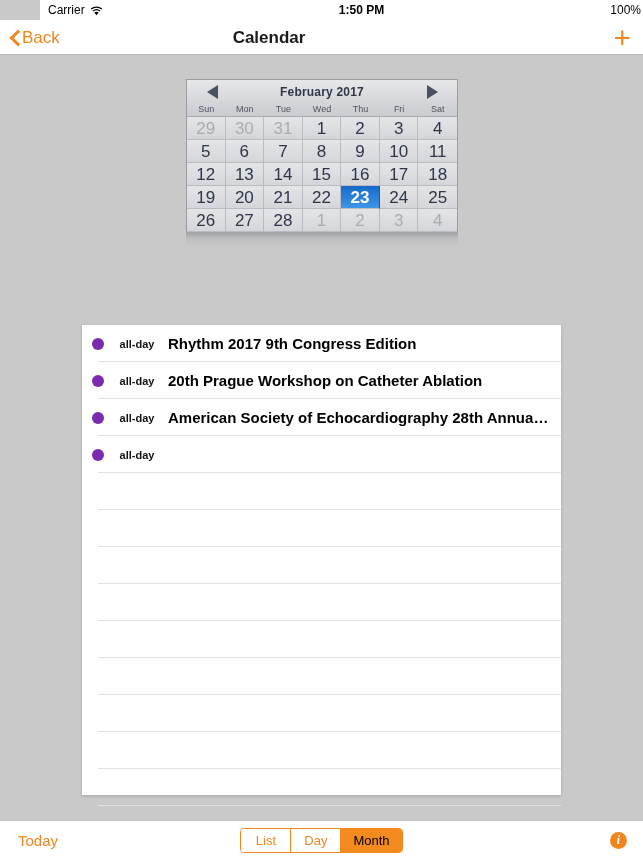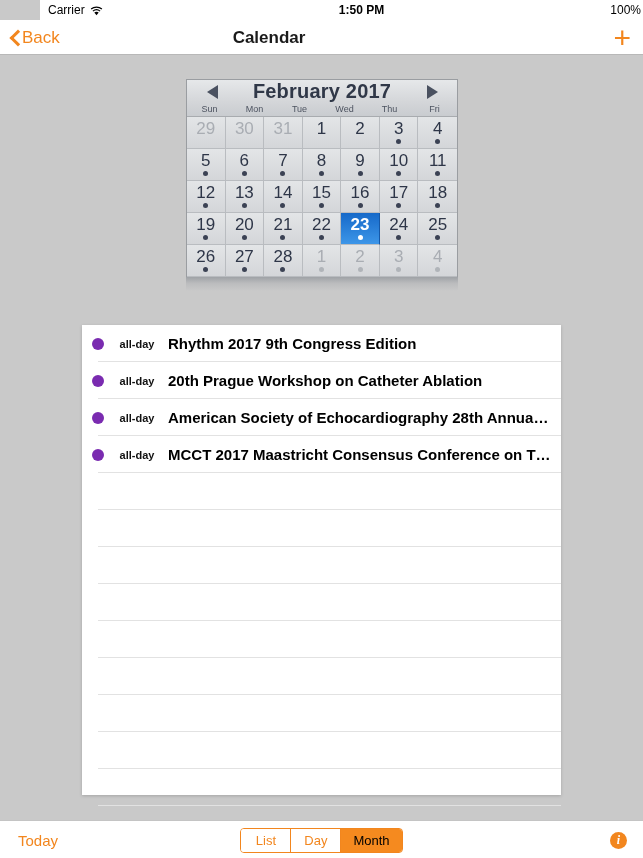--- a/index.html
+++ b/index.html
@@ -80,50 +80,50 @@
     border-bottom: none;
     box-shadow: 0 1px 0 rgba(255,255,255,.55) inset;
     overflow: hidden;
   }
   .cal-header {
     height: 23px; position: relative;
     background: linear-gradient(to bottom, #e6e8ea 0%, #d3d5d8 100%);
     display: flex; align-items: center; justify-content: center;
   }
   .cal-month {
-    font-size: 20px; font-weight: bold; color: #303848;
+    font-size: 12px; font-weight: bold; color: #303848;
     letter-spacing: .2px;
   }
   .nav-arrow {
     position: absolute; top: 4px; width: 22px; height: 15px; cursor: pointer;
     display: flex; align-items: center; justify-content: center;
   }
   .nav-arrow.prev { left: 14px; }
   .nav-arrow.next { right: 14px; }
   .tri {
     width: 0; height: 0;
     border-top: 7px solid transparent; border-bottom: 7px solid transparent;
   }
   .tri.left { border-right: 11px solid #4a5160; }
   .tri.right { border-left: 11px solid #4a5160; }
 
   .cal-dow {
-    display: grid; grid-template-columns: repeat(6, 1fr);
+    display: grid; grid-template-columns: repeat(7, 1fr);
     height: 14px;
     background: linear-gradient(to bottom, #d3d5d8 0%, #c9ccd0 100%);
     border-bottom: 1px solid #a8abaf;
   }
   .cal-dow div {
     font-size: 9px; color: #4d5360; text-align: center;
     line-height: 13px; font-weight: normal;
   }
 
   .cal-grid { display: grid; grid-template-columns: repeat(7, 1fr); }
   .cal-cell {
-    position: relative; height: 32px;
+    position: relative; height: 23px;
     border-right: 1px solid #b9bcc0; border-bottom: 1px solid #b9bcc0;
     background: linear-gradient(to bottom, #e3e5e7 0%, #d4d6d9 100%);
     display: flex; flex-direction: column; align-items: center;
     justify-content: flex-start; cursor: pointer;
   }
   .cal-cell:nth-child(7n) { border-right: none; }
   .cal-num { font-size: 17px; color: #2e3648; line-height: 23px; font-weight: normal; }
   .cal-cell.other .cal-num { color: #a9adb3; }
   .cal-dot {
     width: 5px; height: 5px; border-radius: 50%;
@@ -429,21 +429,20 @@
       </div>
       <div class="ev-row">
         <span class="ev-dot"></span>
         <span class="ev-allday">all-day</span>
         <span class="ev-title">American Society of Echocardiography 28th Annual…</span>
         <span class="sep"></span>
       </div>
       <div class="ev-row">
         <span class="ev-dot"></span>
         <span class="ev-allday">all-day</span>
-        <span class="ev-title">MCCT 2017 Maastricht Consensus Conference on T…</span>
         <span class="sep"></span>
       </div>
       <div class="ev-empty">
         <span class="sep"></span>
       </div>
       <div class="ev-empty">
         <span class="sep"></span>
       </div>
       <div class="ev-empty">
         <span class="sep"></span>

